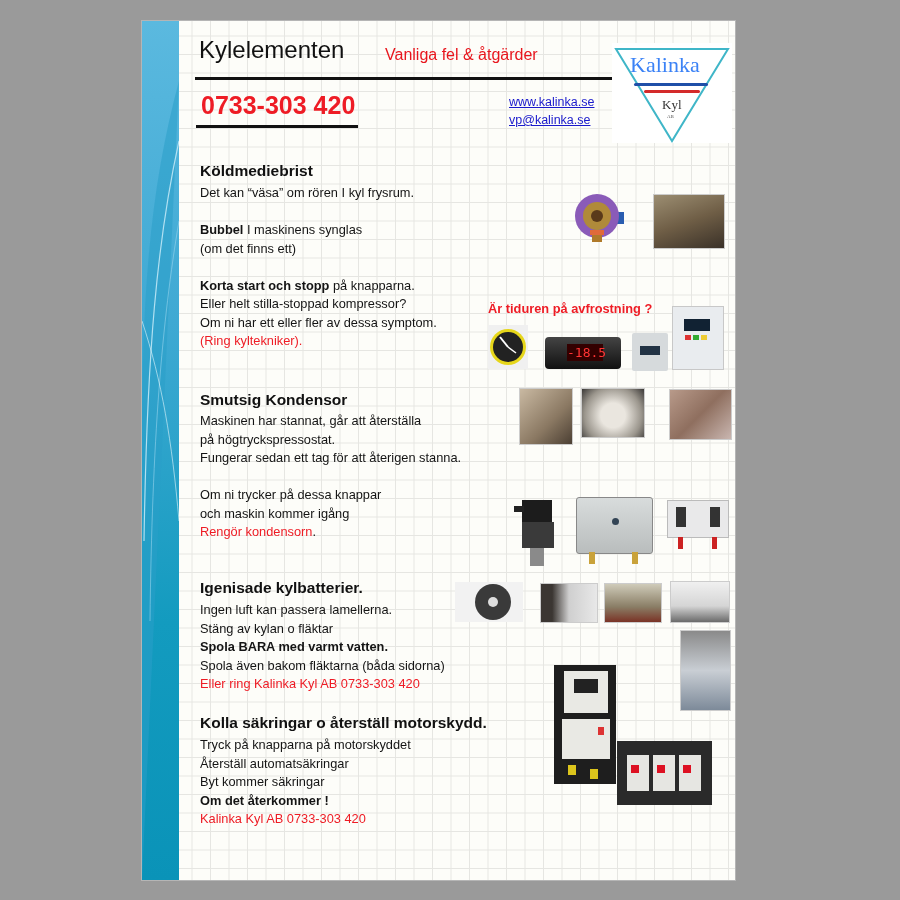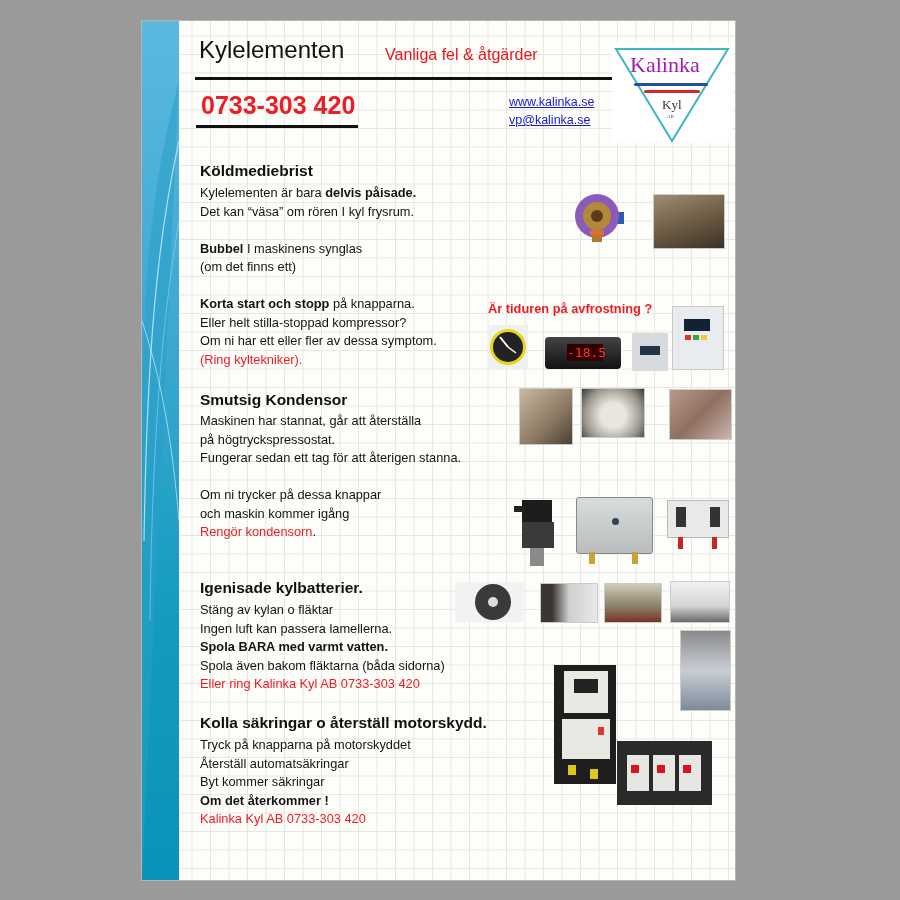--- a/index.html
+++ b/index.html
@@ -43,30 +43,29 @@
   <div class="abs rule1"></div>
   <div class="abs phone">0733-303 420</div>
   <div class="abs rule2"></div>
   <a class="abs link" style="left:367px;top:74px;text-decoration:underline;">www.kalinka.se</a>
   <a class="abs link" style="left:367px;top:92px;">vp@kalinka.se</a>
 
   <div class="abs logo">
     <svg width="120" height="100" viewBox="0 0 120 100">
       <polygon points="4,6 116,6 60,98" fill="#fff" stroke="#3fb6c8" stroke-width="2"></polygon>
     </svg>
-    <div class="abs" style="left:18px;top:9px;font-family:'Liberation Serif',serif;font-size:22px;color:#a21caf;">Kalinka</div>
+    <div class="abs" style="left:18px;top:9px;font-family:'Liberation Serif',serif;font-size:22px;color:#3b82f6;">Kalinka</div>
     <div class="abs" style="left:22px;top:40px;width:74px;height:3px;background:#1f4fa8;border-radius:2px;"></div>
     <div class="abs" style="left:32px;top:47px;width:56px;height:3px;background:#d42a2a;border-radius:2px;"></div>
     <div class="abs" style="left:50px;top:54px;font-family:'Liberation Serif',serif;font-size:13px;color:#333;">Kyl</div>
     <div class="abs" style="left:55px;top:71px;font-family:'Liberation Serif',serif;font-size:5px;color:#555;">AB</div>
   </div>
 
   <div class="abs sec-h" style="left:58px;top:141px;">Köldmediebrist</div>
   <div class="abs" style="left:58px;top:163px;">
-    <div class="line"><span>Kylelementen är bara </span><span class="b">delvis påisade.</span></div>
     <div class="line">Det kan “väsa” om rören I kyl frysrum.</div>
     <div class="line">&nbsp;</div>
     <div class="line"><span class="b">Bubbel</span><span> I maskinens synglas</span></div>
     <div class="line">(om det finns ett)</div>
     <div class="line">&nbsp;</div>
     <div class="line"><span class="b">Korta start och stopp</span><span> på knapparna.</span></div>
     <div class="line">Eller helt stilla-stoppad kompressor?</div>
     <div class="line">Om ni har ett eller fler av dessa symptom.</div>
     <div class="line red">(Ring kyltekniker).</div>
   </div>
@@ -135,22 +134,22 @@
   </div>
   <div class="abs" style="left:525px;top:479px;width:60px;height:36px;background:#e9e9ea;border:1px solid #bbb;">
     <div class="abs" style="left:8px;top:6px;width:10px;height:20px;background:#333;"></div>
     <div class="abs" style="left:42px;top:6px;width:10px;height:20px;background:#333;"></div>
     <div class="abs" style="left:10px;top:36px;width:5px;height:12px;background:#c22;"></div>
     <div class="abs" style="left:44px;top:36px;width:5px;height:12px;background:#c22;"></div>
   </div>
 
   <div class="abs sec-h" style="left:58px;top:558px;">Igenisade kylbatterier.</div>
   <div class="abs" style="left:58px;top:580px;">
+    <div class="line">Ingen luft kan passera lamellerna.</div>
     <div class="line">Stäng av kylan o fläktar</div>
-    <div class="line">Ingen luft kan passera lamellerna.</div>
     <div class="line b">Spola BARA med varmt vatten.</div>
     <div class="line">Spola även bakom fläktarna  (båda sidorna)</div>
     <div class="line red">Eller ring Kalinka Kyl AB 0733-303 420</div>
   </div>
 
   <div class="abs" style="left:313px;top:561px;width:68px;height:40px;background:#f2f2f2;">
     <svg width="68" height="40" viewBox="0 0 68 40">
         <circle cx="38" cy="20" r="18" fill="#3a3a3a"></circle>
         <circle cx="38" cy="20" r="5" fill="#ddd"></circle>
       </svg>

